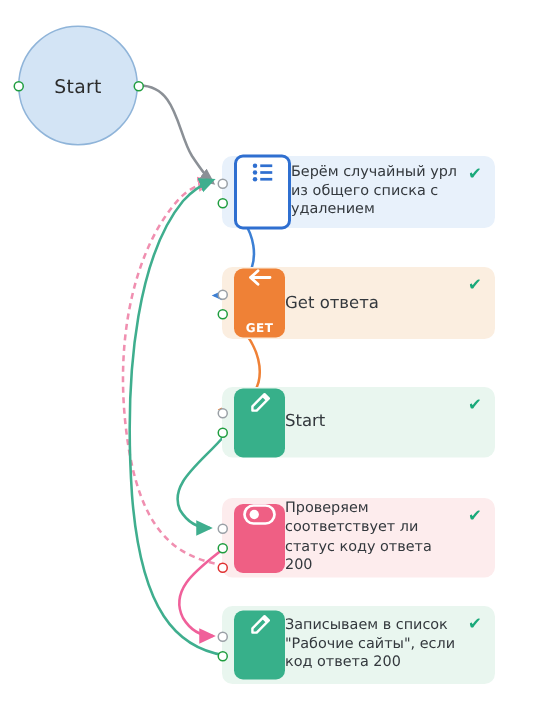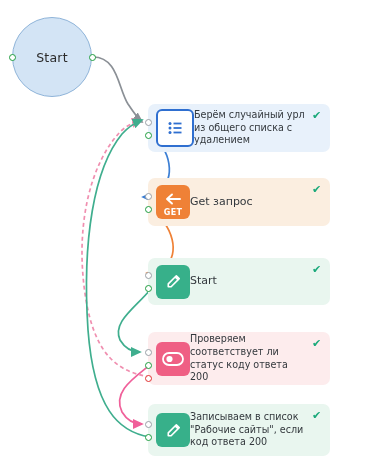--- a/index.html
+++ b/index.html
@@ -54,24 +54,24 @@
     position:absolute;
     left:148px;
     width:182px;
     border-radius:7px;
     box-sizing:border-box;
     display:flex;align-items:center;
     padding:7px 8px;
     z-index:4;
   }
   .node .icon{
-    width:34px;height:34px;
+    width:34px;height:46px;
     border-radius:6px;
     flex:0 0 34px;
-    display:flex;align-items:center;justify-content:center;
+    display:flex;align-items:flex-start;justify-content:center;
     position:relative;
   }
   .node .title{
     font-size:9.6px;
     line-height:12.6px;
     color:#33383d;
     flex:1 1 auto;
     padding-right:14px;
     word-break:break-word;
   }
@@ -168,21 +168,21 @@
   <div class="port in" style="left:145px;top:118.5px;"></div>
   <div class="port out" style="left:145px;top:131.5px;"></div>
 
   <div class="node n-orange" style="top:178px;height:48px;">
     <div class="icon ic-orange">
       <svg width="18" height="12" viewBox="0 0 18 12" style="margin-bottom:7px;" xmlns="http://www.w3.org/2000/svg">
         <path d="M16,6 L3,6 M8,1.5 L3,6 L8,10.5" fill="none" stroke="#ffffff" stroke-width="1.9" stroke-linecap="round" stroke-linejoin="round"></path>
       </svg>
       <span class="get-txt">GET</span>
     </div>
-    <div class="title" style="font-size:11px;">Get запрос</div>
+    <div class="title" style="font-size:11px;">Get ответа</div>
     <div class="check">✔</div>
   </div>
   <div class="port in" style="left:145px;top:192.5px;"></div>
   <div class="port out" style="left:145px;top:205.5px;"></div>
 
   <div class="node n-green" style="top:258px;height:47px;">
     <div class="icon ic-green">
       <svg width="19" height="19" viewBox="0 0 20 20" xmlns="http://www.w3.org/2000/svg">
         <path d="M4.5,15.5 L4.5,12.5 L13,4 L16,7 L7.5,15.5 Z M11.8,5.2 L14.8,8.2" fill="none" stroke="#ffffff" stroke-width="1.7" stroke-linejoin="round" stroke-linecap="round"></path>
       </svg>

